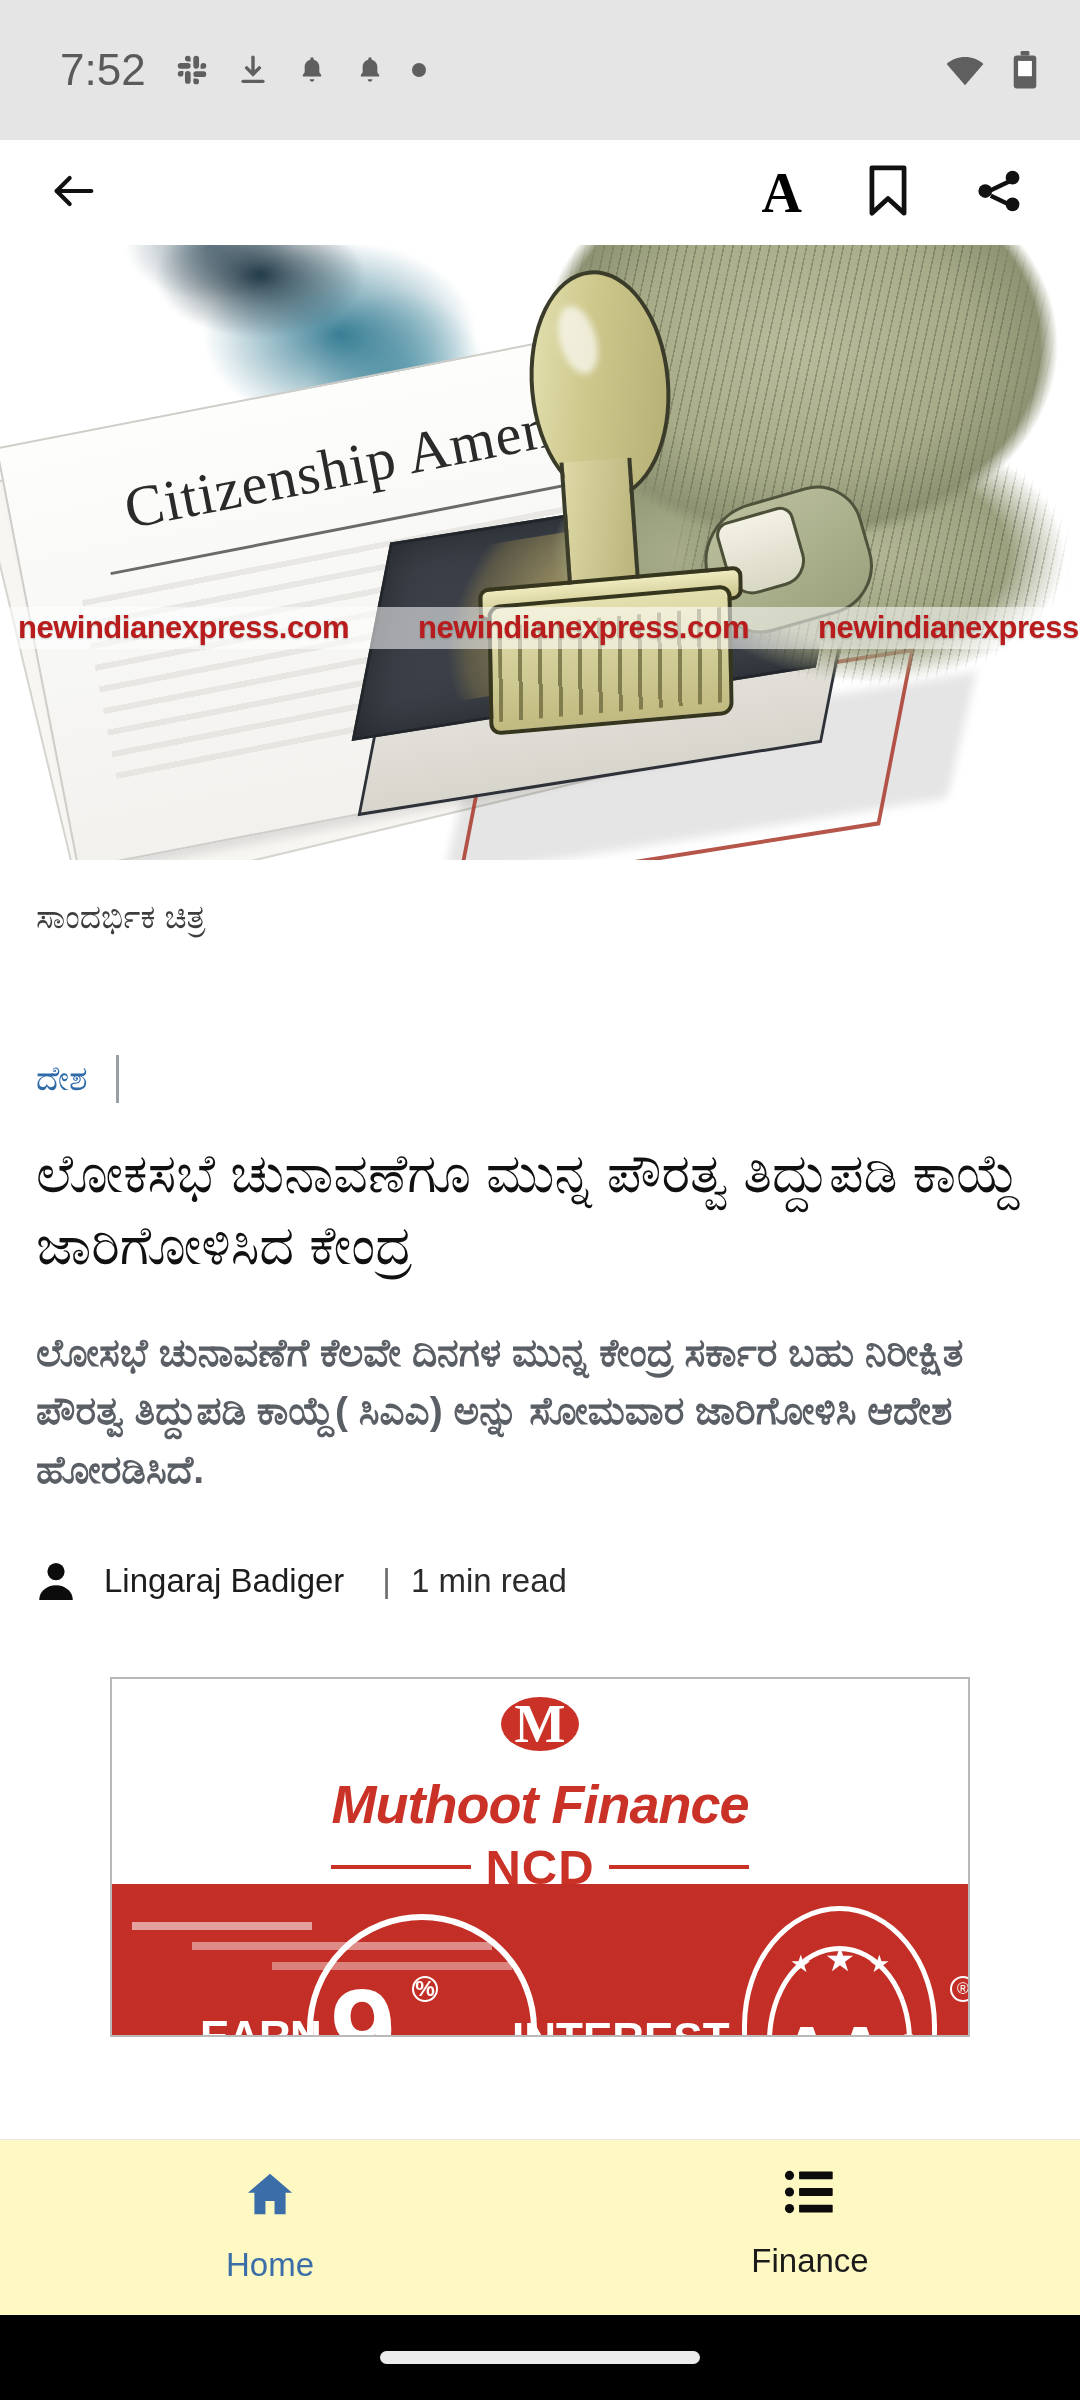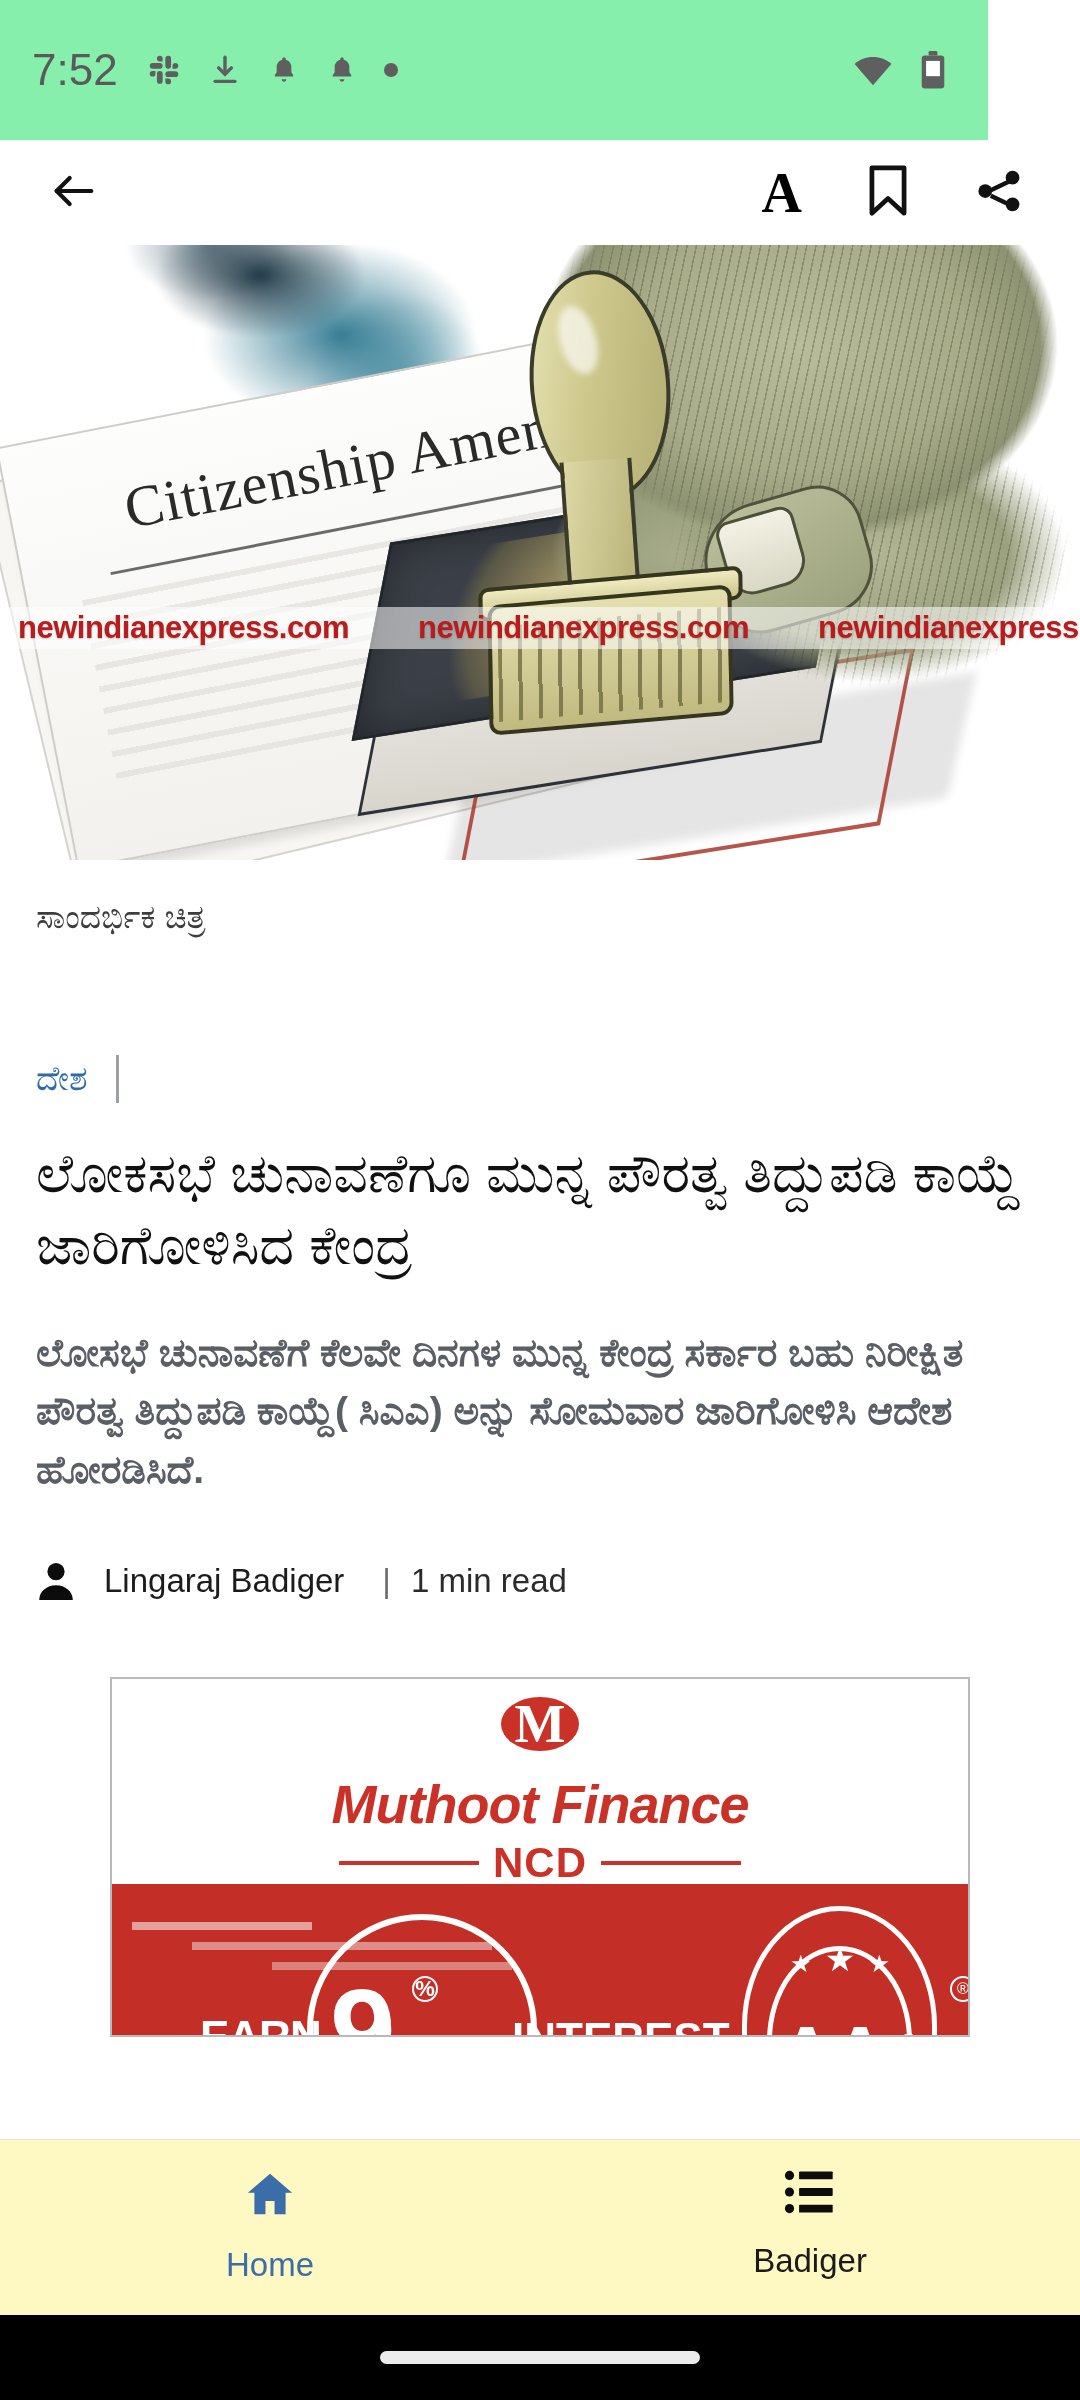--- a/index.html
+++ b/index.html
@@ -6,24 +6,24 @@
   html,body { width:1080px; height:2400px; }
   body {
     font-family:"Liberation Sans", sans-serif;
     background:#ffffff;
     overflow:hidden;
     position:relative;
   }
 
   
   .status-bar{
-    height:140px; width:988px;
+    height:140px; width:1080px;
     display:flex; align-items:center;
-    padding:0 42px 0 32px;
-    background:#86efac;
+    padding:0 42px 0 60px;
+    background:#e5e5e5;
     position:relative;
   }
   .status-time{
     font-size:44px; color:#5a5a5a; letter-spacing:0px;
     font-family:"Liberation Sans", sans-serif;
     line-height:1;
   }
   .status-left-icons{ display:flex; align-items:center; gap:26px; margin-left:28px; }
   .status-right{ margin-left:auto; display:flex; align-items:center; gap:26px; }
   .sicon{ display:inline-flex; align-items:center; justify-content:center; }
@@ -255,21 +255,21 @@
   .ad-brand{
     margin-top:22px;
     font-family:"Liberation Sans", sans-serif;
     font-style:italic; font-weight:700; font-size:54px; color:#cb3227;
     letter-spacing:-1px;
   }
   .ad-ncd-row{ display:flex; align-items:center; gap:14px; margin-top:4px; }
   .ad-rule{ width:140px; height:4px; background:#cb3227; }
   .ad-ncd{
     font-family:"Liberation Sans", sans-serif;
-    font-weight:700; font-size:42px; color:#cb3227; letter-spacing:1px;
+    font-weight:700; font-size:49px; color:#cb3227; letter-spacing:1px;
   }
   .ad-bottom{
     position:absolute; left:0; right:0; top:205px; bottom:0;
     background:#c32f26; overflow:hidden;
   }
   .speed-lines{
     position:absolute; left:20px; top:38px; width:620px; height:66px;
     background:
       linear-gradient(90deg, rgba(255,255,255,.55) 0 180px, transparent 180px) 0 0/100% 8px no-repeat,
       linear-gradient(90deg, rgba(255,255,255,.45) 0 300px, transparent 300px) 60px 20px/100% 8px no-repeat,
@@ -520,19 +520,19 @@
     <span>
       <svg width="54" height="48" viewBox="0 0 24 22" fill="#0c0c0c">
         <circle cx="2.6" cy="3.4" r="2.1"></circle>
           <rect x="7" y="1.6" width="15.4" height="3.6" rx="0.4"></rect>
         <circle cx="2.6" cy="11" r="2.1"></circle>
           <rect x="7" y="9.2" width="15.4" height="3.6" rx="0.4"></rect>
         <circle cx="2.6" cy="18.6" r="2.1"></circle>
           <rect x="7" y="16.8" width="15.4" height="3.6" rx="0.4"></rect>
       </svg>
     </span>
-    <span class="nav-label">Badiger</span>
+    <span class="nav-label">Finance</span>
   </div>
 </div>
 
 <div class="gesture-bar">
   <div class="gesture-pill"></div>
 </div>
 
 </body></html>

